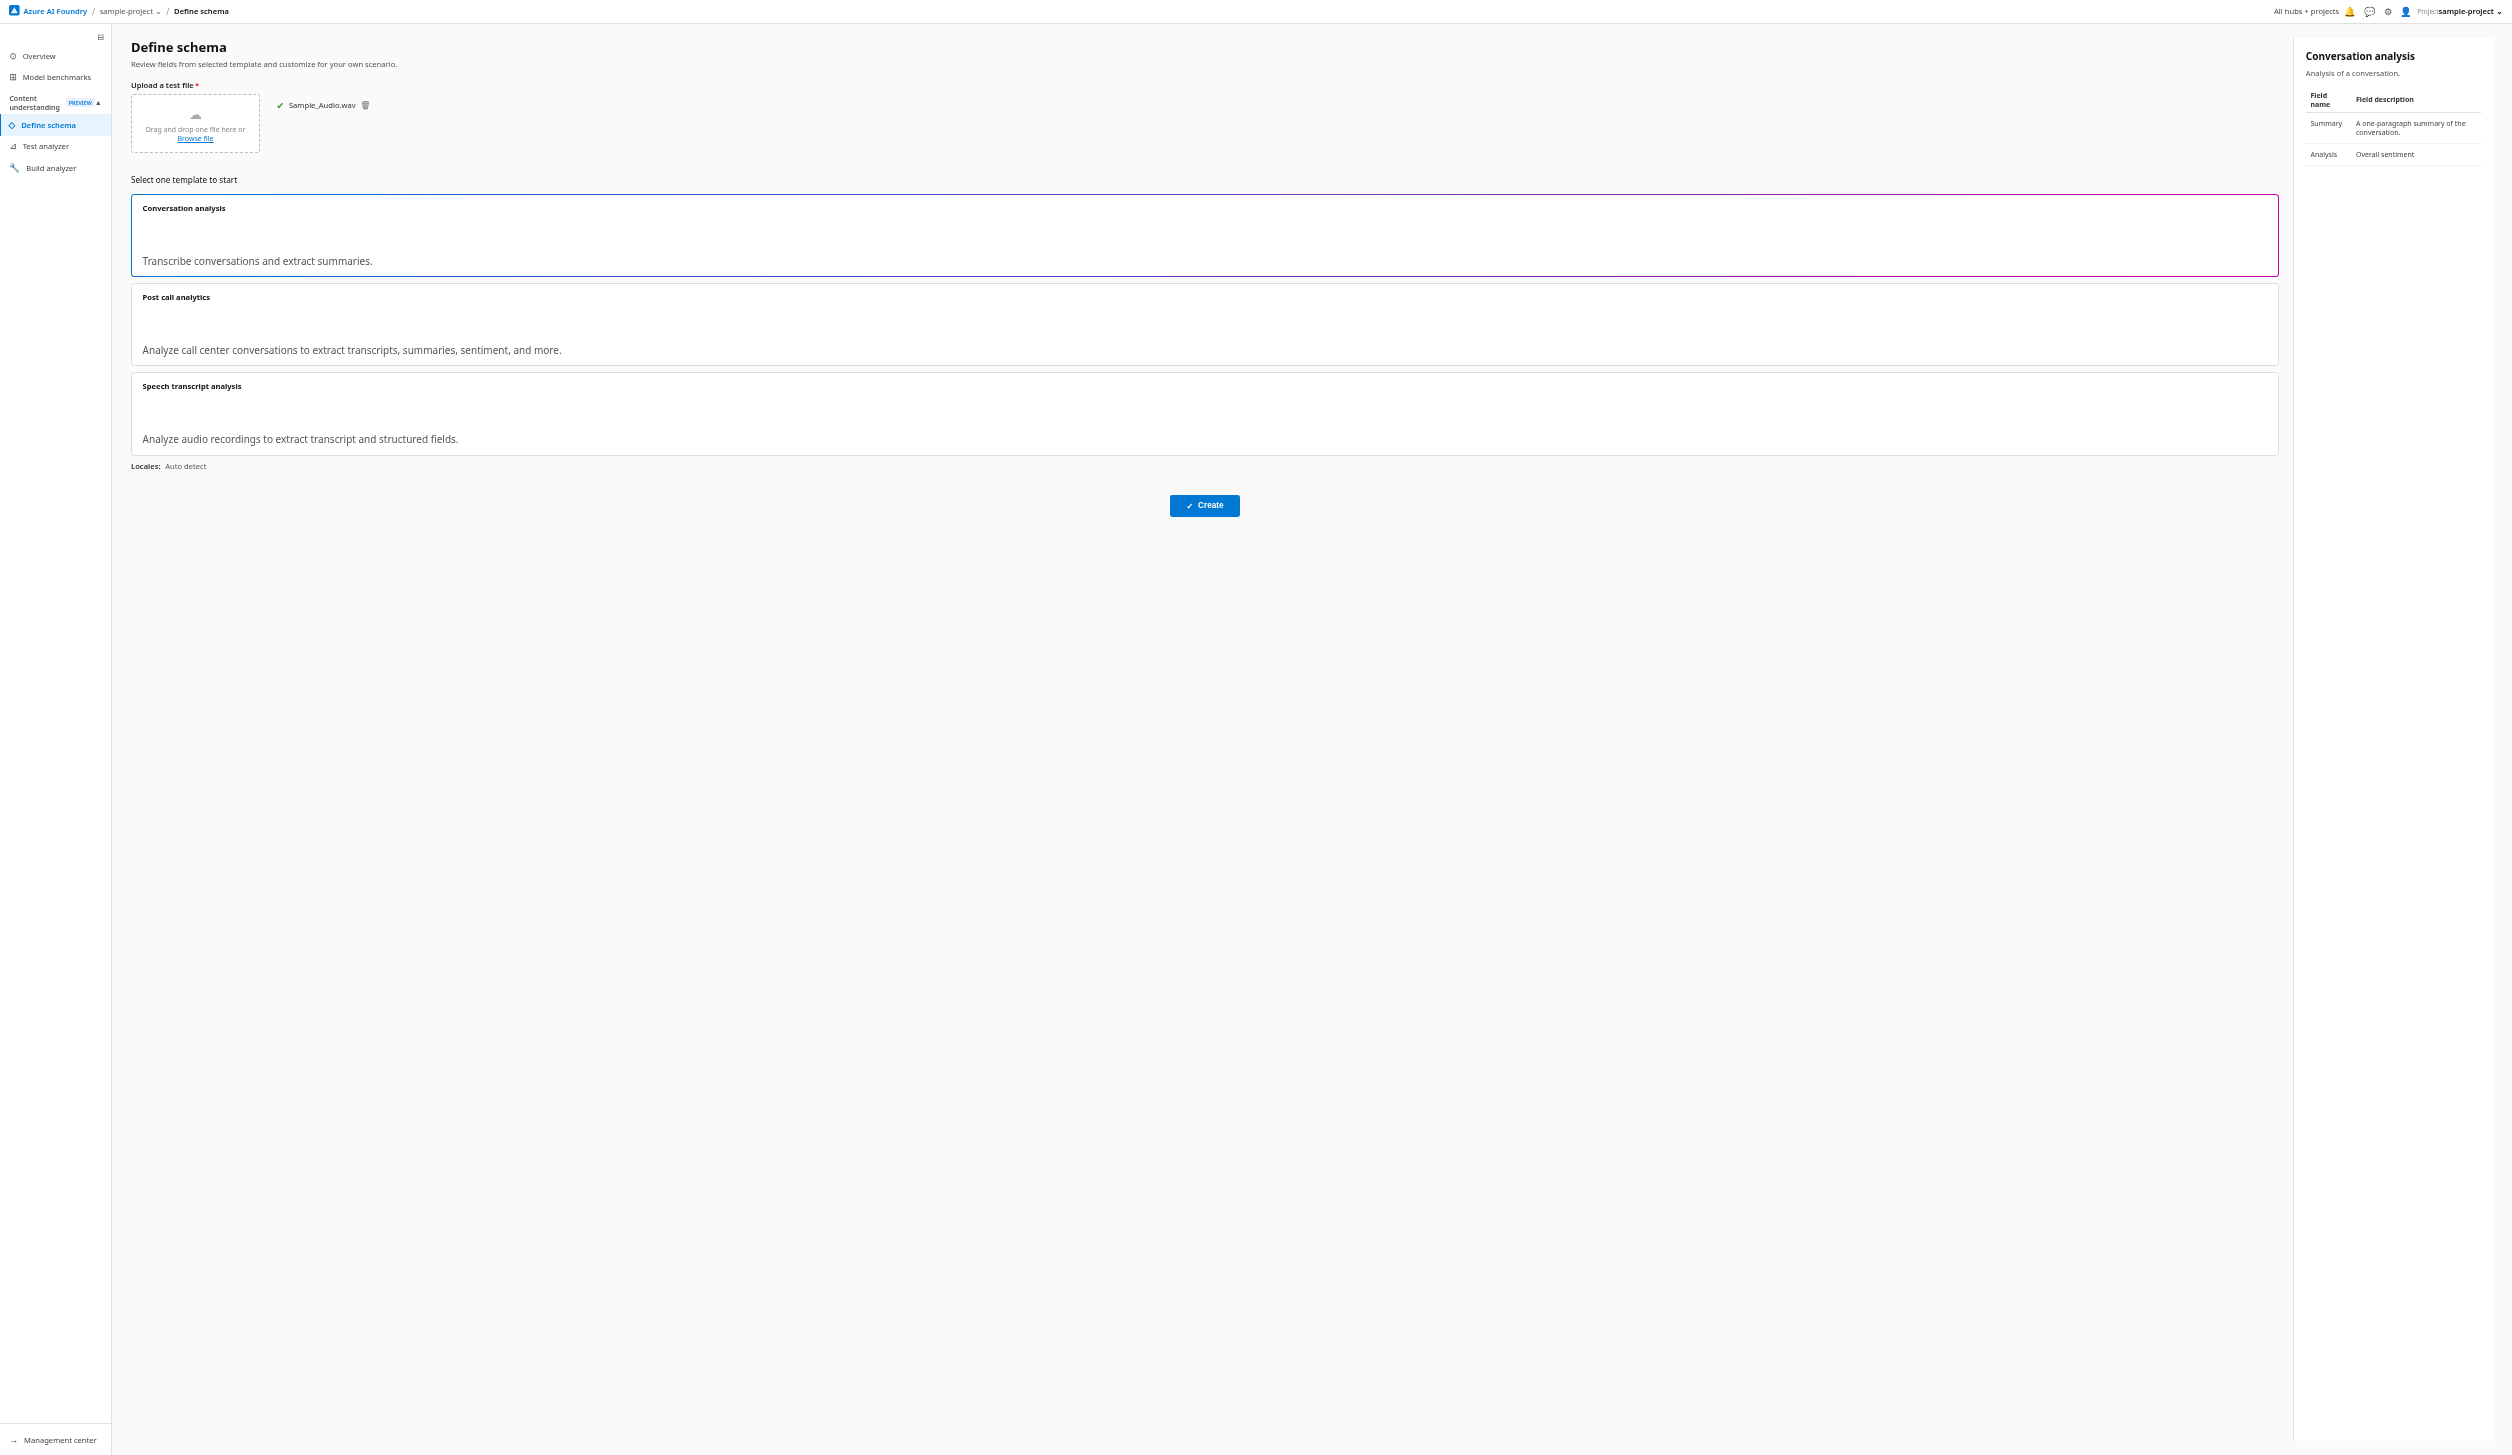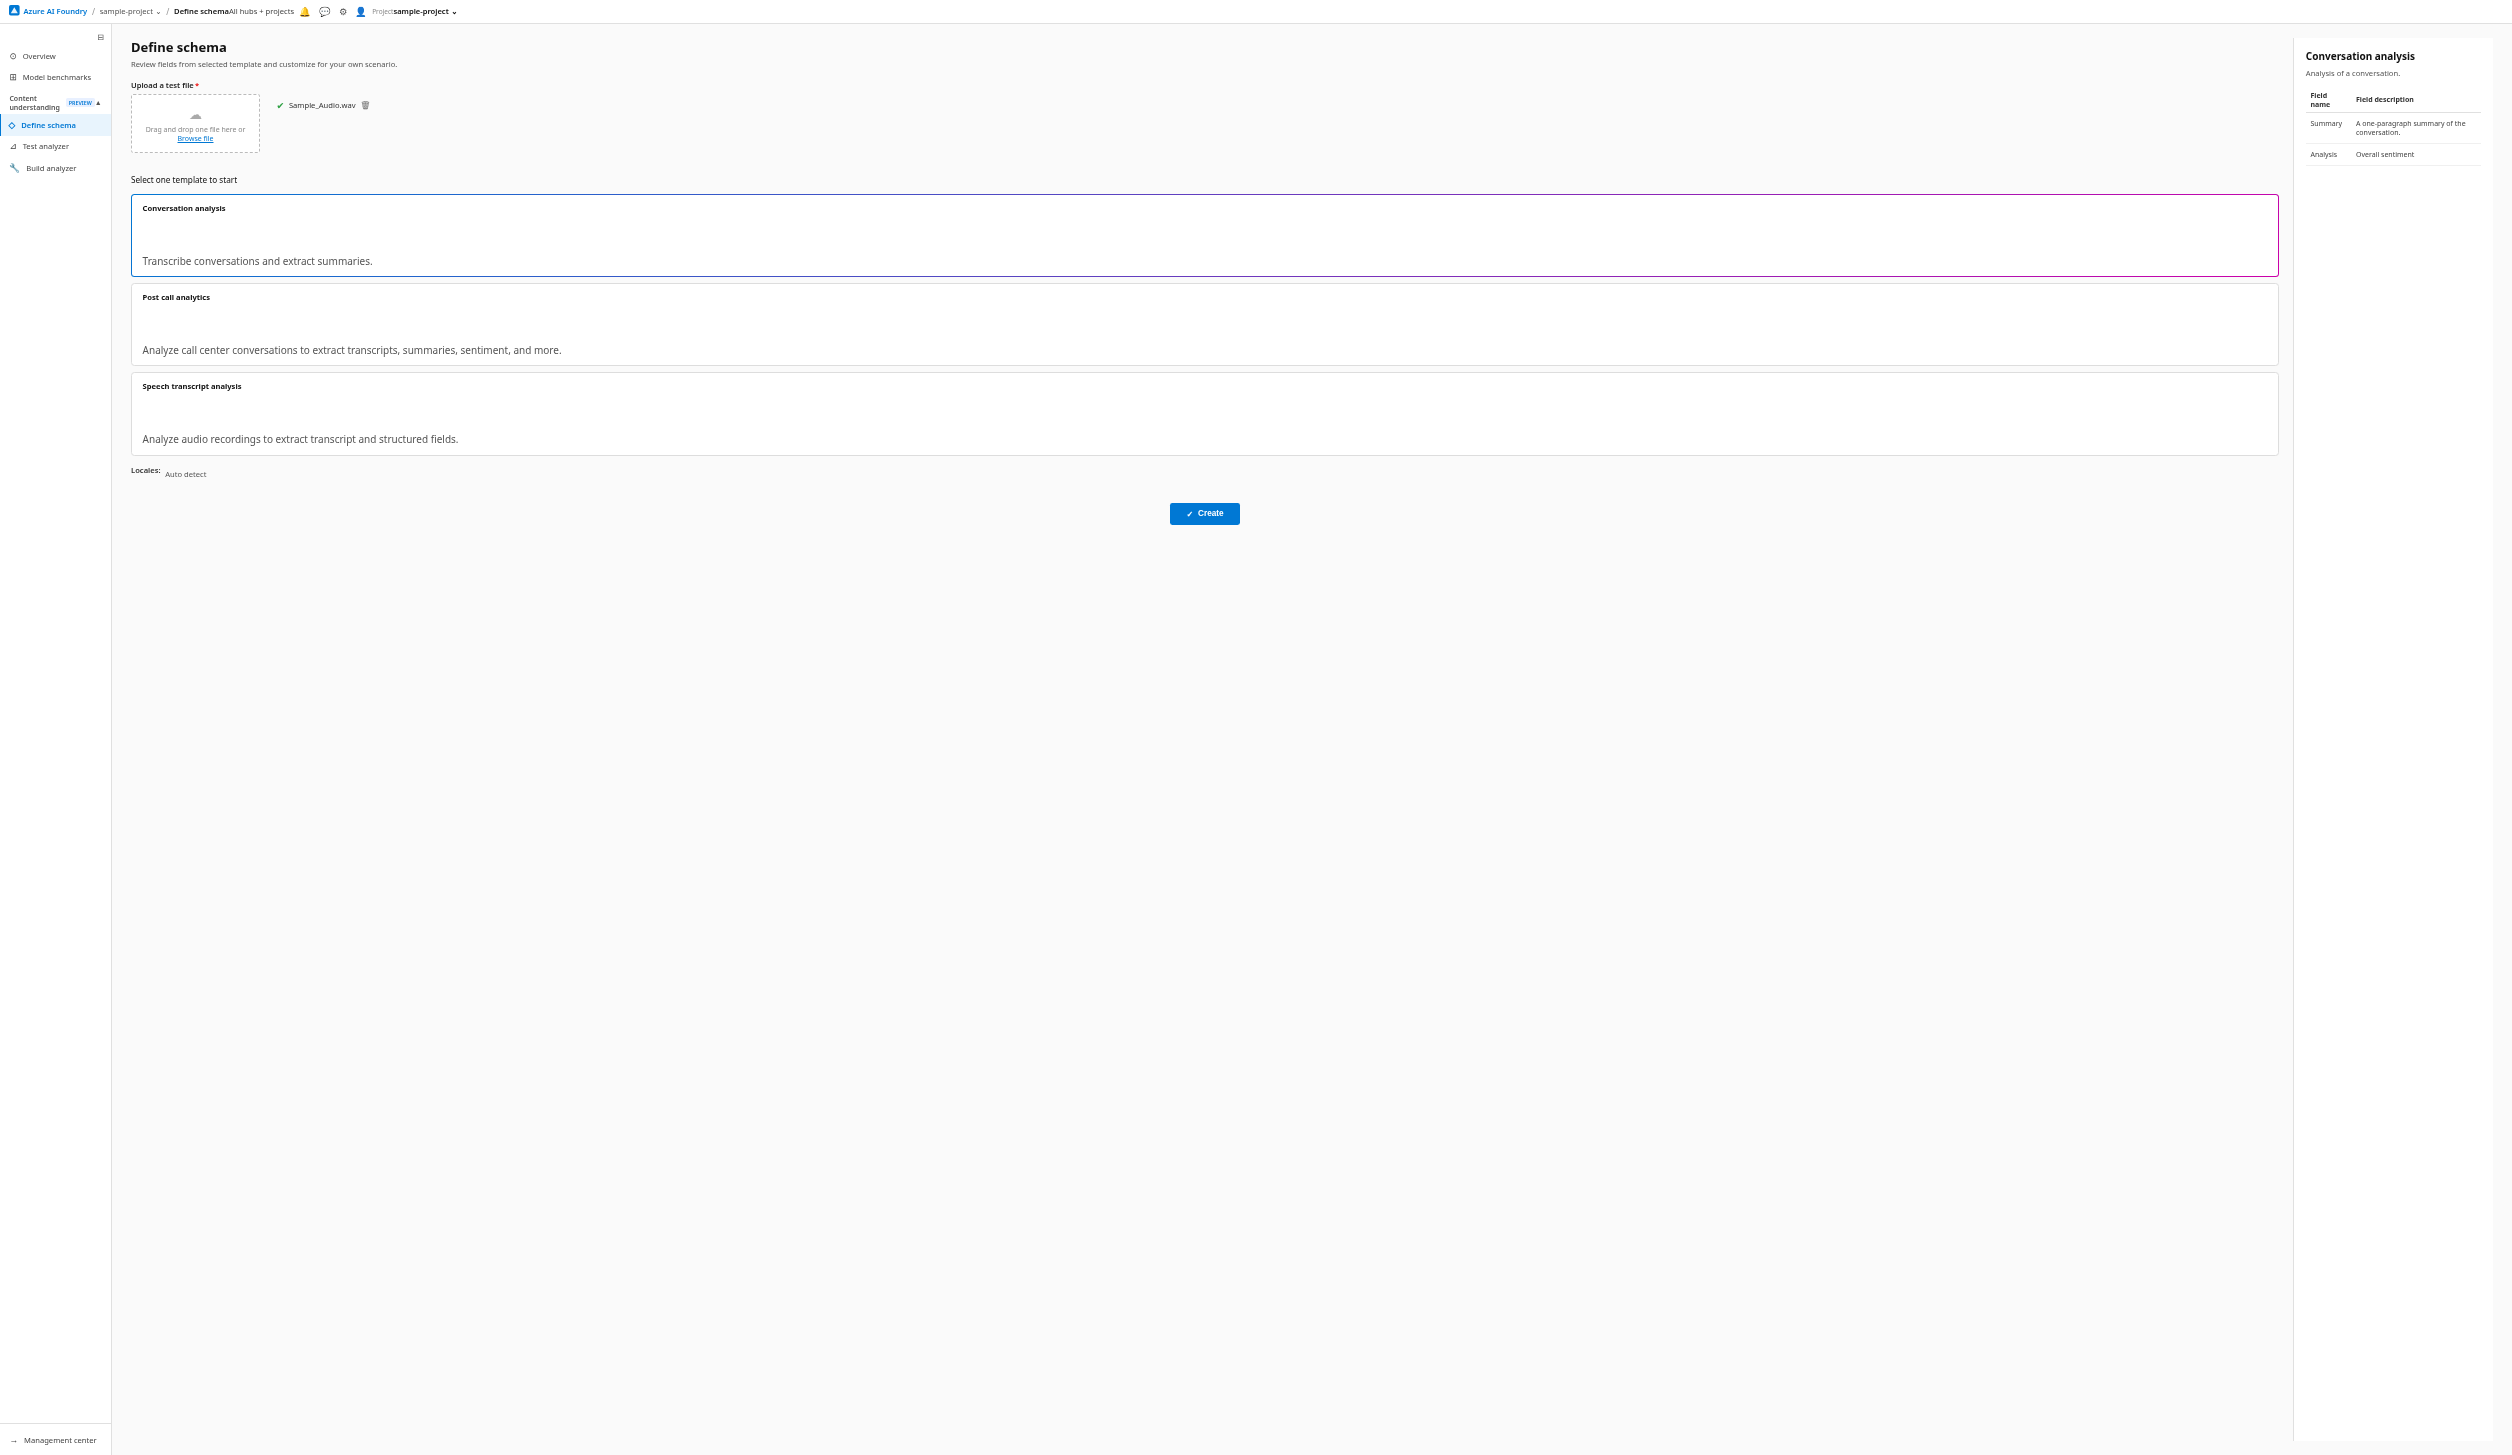--- a/index.html
+++ b/index.html
@@ -1,20 +1,20 @@
 <!DOCTYPE html>
 <html style="font-size:9.4px"><head>
   <meta charset="utf-8">
   <style>
     * { box-sizing: border-box; margin: 0; padding: 0; }
     body { font-family: 'Segoe UI', system-ui, sans-serif; font-size: 7.6px; background: #f5f5f5; color: #333; height: 100vh; display: flex; flex-direction: column; }
 
     
     .top-nav {
-      display: flex; align-items: center; justify-content: flex-start;
+      display: flex; align-items: center; justify-content: space-between;
       background: #fff; border-bottom: 0.6px solid #e0e0e0;
       padding: 0 9.4px; height: 23.5px; flex-shrink: 0;
     }
     .top-nav-left { display: flex; align-items: center; gap: 4.7px; }
     .brand { display: flex; align-items: center; gap: 3.5px; color: #0078d4; font-weight: 600; font-size: 7.6px; }
     .breadcrumb-sep { color: #999; font-size: 8.2px; }
     .breadcrumb-item { color: #555; font-size: 7.6px; display: flex; align-items: center; gap: 2.4px; }
     .breadcrumb-item.active { color: #111; font-weight: 600; }
     .top-nav-right { display: flex; align-items: center; gap: 5px; }
     .nav-link { color: #444; font-size: 7.6px; }
@@ -76,21 +76,21 @@
       border: 0.9px solid #ddd; border-radius: 3.5px; padding: 8.2px 10.6px;
       margin-bottom: 5.9px; background: #fff; cursor: pointer;
     }
     .template-card.selected { border: 1.2px solid transparent; background: linear-gradient(#fff,#fff) padding-box, linear-gradient(135deg, #0078d4, #cc00aa) border-box; }
     .template-card-name { font-size: 7.6px; font-weight: 700; color: #111; margin-bottom: 2.4px; }
     .template-card-desc { font-size: 10px; color: #555; margin-top: 41px; }
 
     
     .locales-row { display: flex; align-items: center; gap: 4.7px; margin-top: 4.7px; font-size: 7.6px; color: #333; }
     .locales-label { font-weight: 600; }
-    .locales-value { color: #555; margin-top: 8px; }
+    .locales-value { color: #555; }
 
     
     .create-btn-wrap { display: flex; justify-content: center; margin-top: 23.5px; }
     .create-btn {
       background: #0078d4; color: #fff; border: none; border-radius: 2.4px;
       padding: 5.9px 16.5px; font-size: 8.2px; font-weight: 600; cursor: pointer;
       display: flex; align-items: center; gap: 4.7px;
     }
 
     

